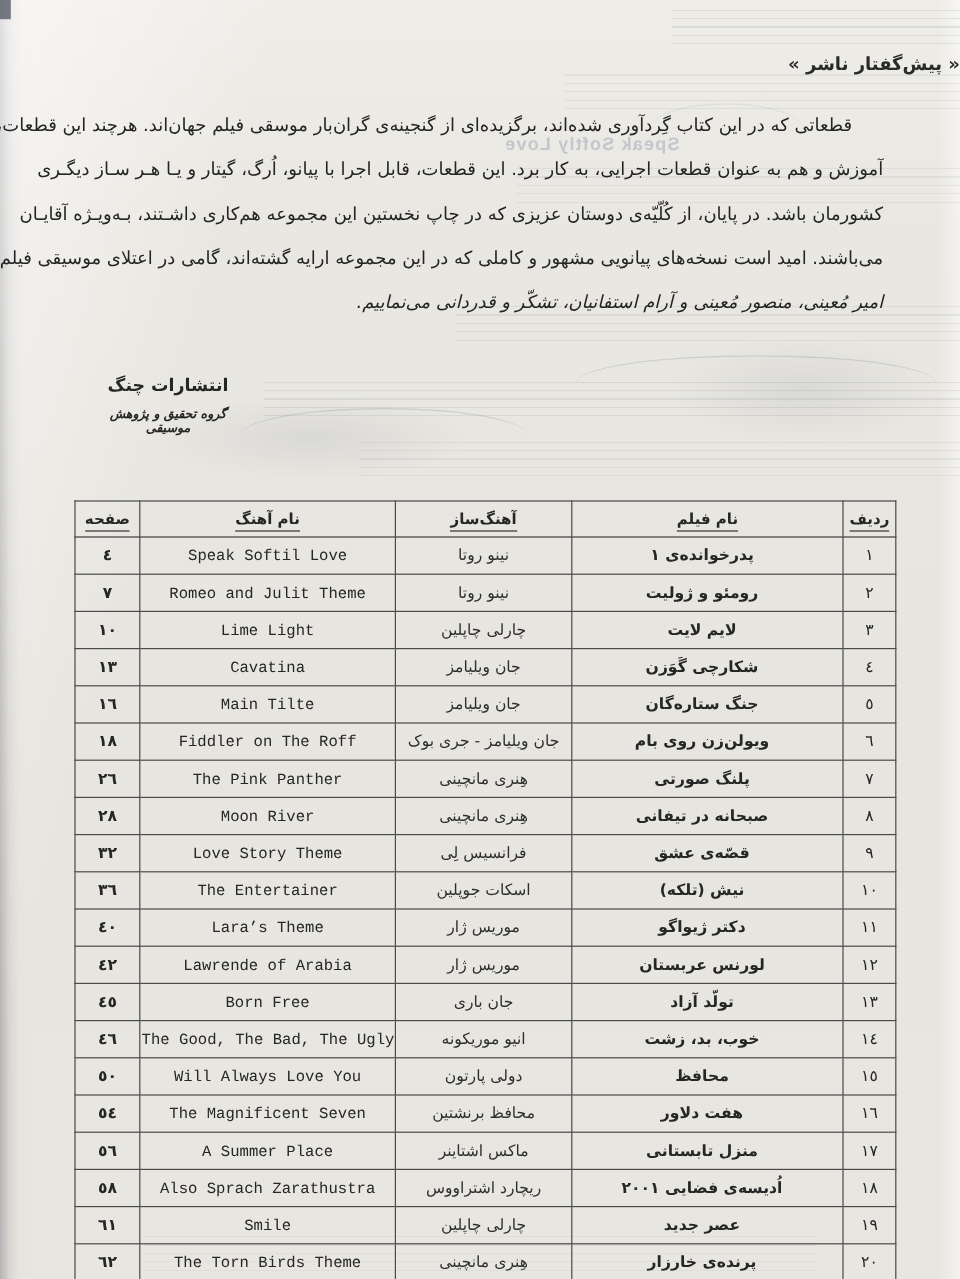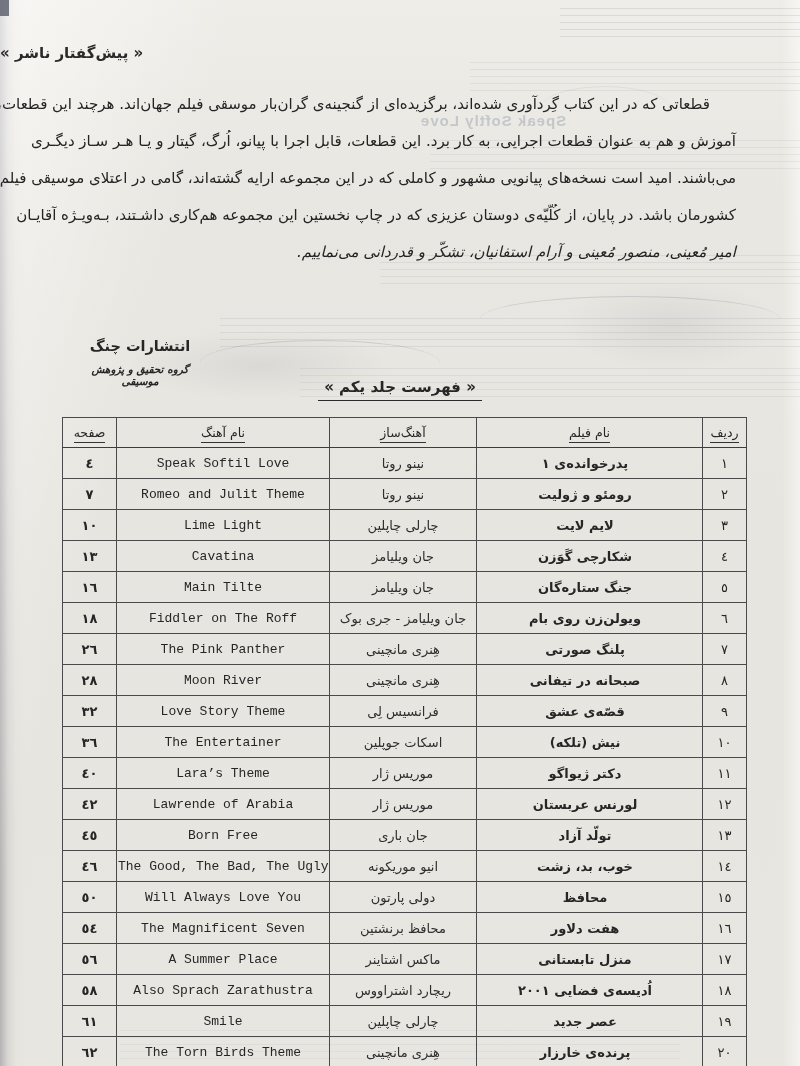--- a/index.html
+++ b/index.html
@@ -23,39 +23,39 @@
     border-radius:50% 50% 0 0/100% 100% 0 0;height:22px;filter:blur(.6px);pointer-events:none;}
   .bleed-text{
     position:absolute;transform:scaleX(-1);color:rgba(104,120,148,.30);
     font-weight:bold;font-size:15px;letter-spacing:1px;filter:blur(.5px);
     font-family:"Liberation Sans", sans-serif;pointer-events:none;white-space:nowrap;
   }
   .blot{position:absolute;background:radial-gradient(closest-side, rgba(110,120,140,.12), rgba(110,120,140,0));border-radius:50%;pointer-events:none;}
   
   .content{position:absolute;inset:0;direction:rtl;}
   .preface-title{
-    position:absolute;top:44px;left:0;right:0;text-align:left;
+    position:absolute;top:44px;left:0;right:0;text-align:right;
     font-size:15px;font-weight:bold;color:#2a2a2a;margin:0;
   }
   .para{position:absolute;top:86px;right:64px;left:60px;font-size:15px;line-height:37px;color:#242424;}
   .pline{text-align:justify;text-align-last:justify;white-space:nowrap;}
   .pline.first{text-indent:26px;}
   .pline.last{text-align-last:right;font-style:italic;}
   .pub{position:absolute;top:314px;right:598px;left:78px;text-align:center;}
-  .pub-name{font-size:14.5px;font-weight:bold;margin-top:24px;}
+  .pub-name{font-size:14.5px;font-weight:bold;}
   .pub-sub{font-size:10.5px;font-weight:bold;margin-top:9px;font-style:italic;}
   .index-title{position:absolute;top:378px;left:0;right:0;text-align:center;font-size:15px;font-weight:bold;margin:0;}
   .index-title span{border-bottom:1.5px solid #2a2a2a;padding:0 6px 4px;}
   table.toc{
     position:absolute;top:417px;right:53px;
     width:684px;border-collapse:collapse;table-layout:fixed;
     border:1.6px solid #3c3c3c;background:transparent;
   }
   table.toc th, table.toc td{border:1px solid #4a4a4a;overflow:hidden;white-space:nowrap;}
-  table.toc th{height:27px;font-size:12.5px;font-weight:normal;text-align:center;border-bottom:1.6px solid #3c3c3c;}
+  table.toc th{height:27px;font-size:12.5px;font-weight:bold;text-align:center;border-bottom:1.6px solid #3c3c3c;}
   table.toc th span{border-bottom:1px solid #333;padding-bottom:2px;}
   table.toc td{height:28px;font-size:13px;text-align:center;vertical-align:middle;}
   col.c-num{width:44px;} col.c-film{width:226px;} col.c-comp{width:147px;} col.c-song{width:213px;} col.c-page{width:54px;}
   td.film{text-align:right;padding-right:10px;font-weight:bold;font-size:13.5px;}
   td.comp{font-size:12px;color:#2e2e2e;}
   td.song{font-family:Liberation Mono, monospace;font-size:14.5px;direction:ltr;}
   td.pagen{font-weight:bold;font-size:13px;}
   td.rownum{font-size:12.5px;}
 </style>
 </head>
@@ -78,33 +78,30 @@
   <div class="blot" style="left:130px;top:330px;width:260px;height:70px;"></div>
   <div class="bleed-text" style="left:420px;top:112px;">Speak Softly Love</div>
 
   <div class="content">
 
     <h1 class="preface-title">« پیش‌گفتار ناشر »</h1>
 
     <div class="para">
       <div class="pline first">قطعاتی که در این کتاب گِردآوری شده‌اند، برگزیده‌ای از گنجینه‌ی گران‌بار موسقی فیلم جهان‌اند. هرچند این قطعات،</div>
       <div class="pline">آموزش و هم به عنوان قطعات اجرایی، به کار برد. این قطعات، قابل اجرا با پیانو، اُرگ، گیتار و یـا هـر سـاز دیگـری</div>
+      <div class="pline">کشورمان باشد. در پایان، از کُلّیّه‌ی دوستان عزیزی که در چاپ نخستین این مجموعه هم‌کاری داشـتند، بـه‌ویـژه آقایـان</div>
       <div class="pline">می‌باشند. امید است نسخه‌های پیانویی مشهور و کاملی که در این مجموعه ارایه گشته‌اند، گامی در اعتلای موسیقی فیلم</div>
-      <div class="pline">کشورمان باشد. در پایان، از کُلّیّه‌ی دوستان عزیزی که در چاپ نخستین این مجموعه هم‌کاری داشـتند، بـه‌ویـژه آقایـان</div>
       <div class="pline last">امیر مُعینی، منصور مُعینی و آرام استفانیان، تشکّر و قدردانی می‌نماییم.</div>
     </div>
 
     <div class="pub">
       <div class="pub-name">انتشارات چنگ</div>
       <div class="pub-sub">گروه تحقیق و پژوهش موسیقی</div>
     </div>
 
-    <h2 class="index-title">
-      <span>« فهرست جلد یکم »</span>
-    </h2>
 
     <table class="toc">
       <colgroup>
         <col class="c-num">
           <col class="c-film">
           <col class="c-comp">
           <col class="c-song">
           <col class="c-page">
       </colgroup>
       <thead>

